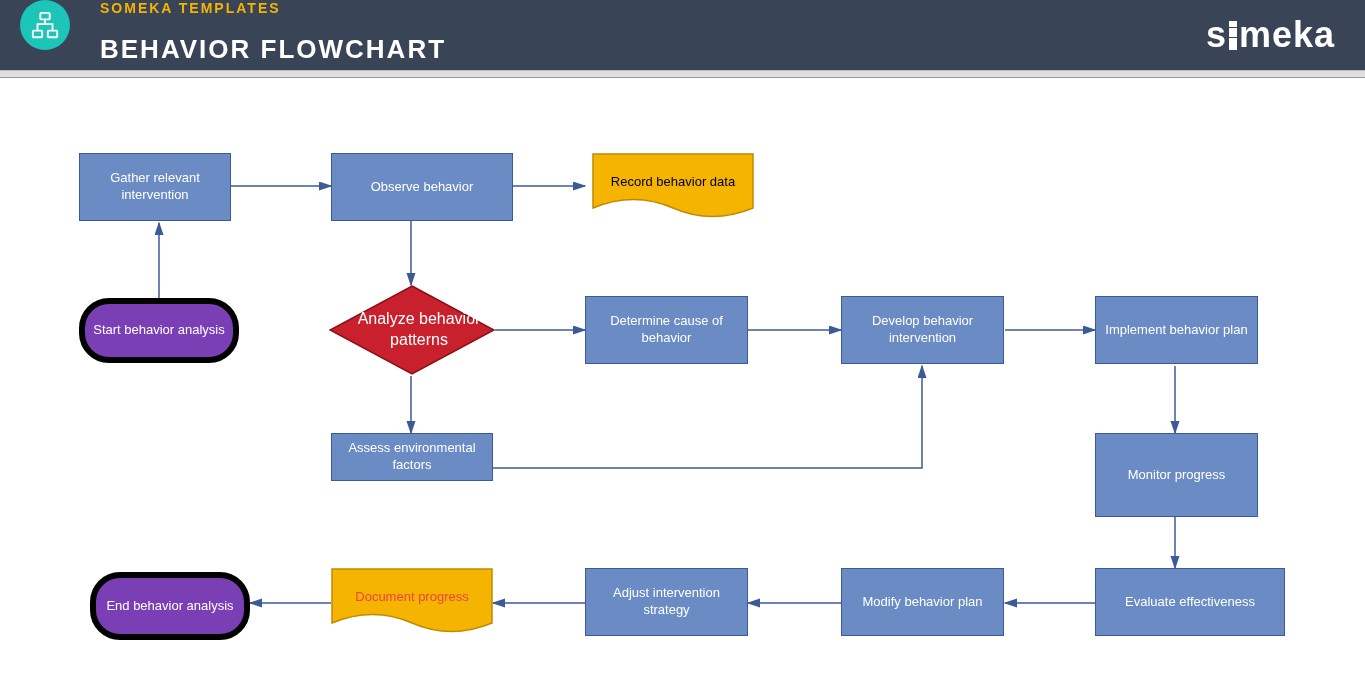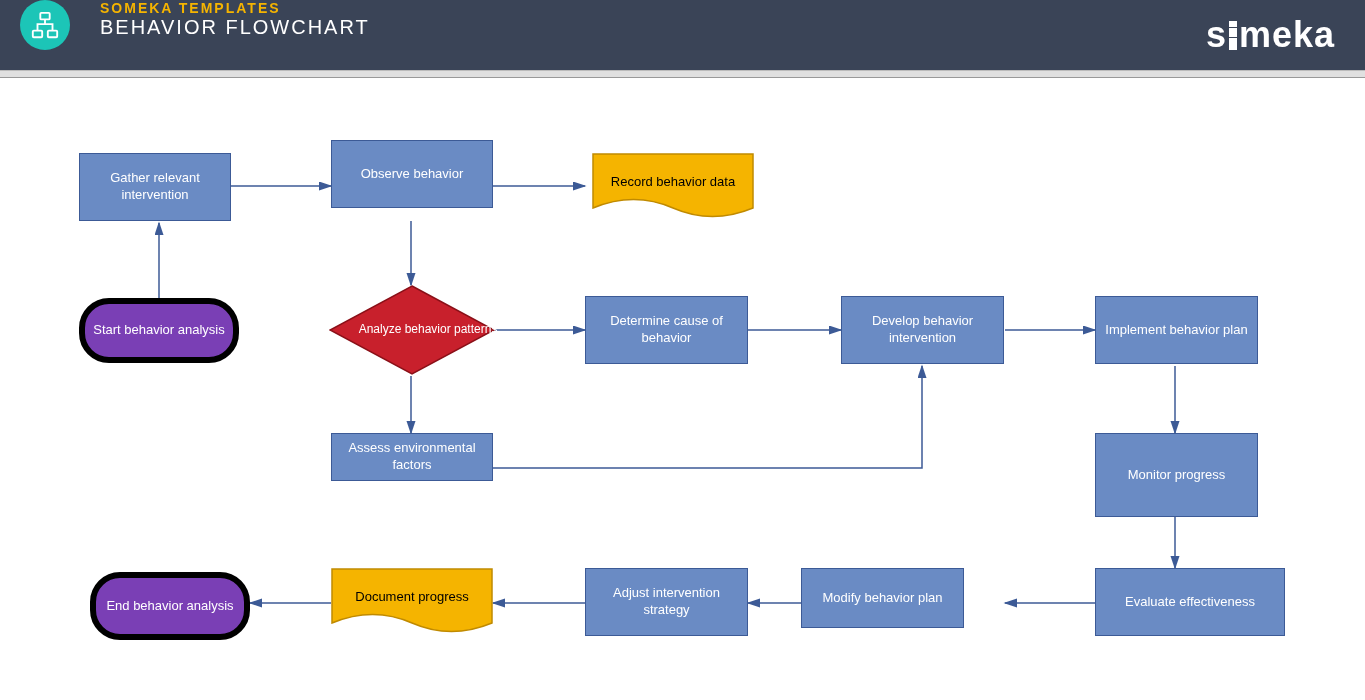--- a/index.html
+++ b/index.html
@@ -1,21 +1,21 @@
 <!DOCTYPE html>
 <html><head>
 <meta charset="utf-8">
 <style>
   html,body{margin:0;padding:0;font-family:"Segoe UI",Arial,sans-serif;background:#fff;}
   .header{background:#3a4457;height:70px;position:relative;display:flex;align-items:flex-start;}
   .logo-badge{width:50px;height:50px;background:#1cc5b7;border-radius:50%;margin-left:20px;display:flex;align-items:center;justify-content:center;}
   .logo-badge svg{width:30px;height:30px;}
   .header-text{margin-left:30px;}
   .header-text .sub{color:#f5b400;font-size:14px;font-weight:600;letter-spacing:2px;}
-  .header-text .main{color:#fff;font-size:20px;font-weight:400;letter-spacing:2px;margin-top:0;}
+  .header-text .main{color:#fff;font-size:26px;font-weight:700;letter-spacing:2px;margin-top:18px;}
   .brand{position:absolute;right:30px;top:50%;transform:translateY(-50%);color:#fff;font-size:36px;font-weight:600;letter-spacing:1px;display:flex;align-items:center;}
   .brand .bars{display:inline-block;width:8px;margin:0 2px;}
   .brand .bars span{display:block;width:8px;background:#fff;margin-top:1px;}
   .separator{height:6px;background:#e0e0e0;border-top:1px solid #bbb;border-bottom:1px solid #999;}
   .canvas{position:relative;width:1365px;height:624px;}
   .node{position:absolute;display:flex;align-items:center;justify-content:center;text-align:center;color:#fff;font-size:13px;line-height:1.3;padding:4px 8px;box-sizing:border-box;}
   .process{background:#6a8bc4;border:1px solid #3c5a96;}
   .terminator{background:#7a3fb5;border:6px solid #000000;border-radius:30px;}
   svg.arrows{position:absolute;left:0;top:0;width:1365px;height:624px;pointer-events:none;}
 </style>
@@ -71,46 +71,46 @@
       <line x1="1175" y1="423" x2="1175" y2="490"></line>
       <line x1="1095" y1="525" x2="1005" y2="525"></line>
       <line x1="841" y1="525" x2="748" y2="525"></line>
       <line x1="585" y1="525" x2="493" y2="525"></line>
       <line x1="331" y1="525" x2="250" y2="525"></line>
     </g>
   </svg>
 
   <div class="node terminator" style="left:79px;top:220px;width:160px;height:65px">Start behavior analysis</div>
   <div class="node process" style="left:79px;top:75px;width:152px;height:68px">Gather relevant intervention</div>
-  <div class="node process" style="left:331px;top:62px;width:162px;height:68px">Observe behavior</div>
+  <div class="node process" style="left:331px;top:75px;width:182px;height:68px">Observe behavior</div>
 
   <div style="position:absolute;left:585px;top:75px;width:176px;height:68px">
     <svg viewBox="0 0 162 68" style="position:absolute;left:0;top:0;width:100%;height:100%">
       <path d="M1 1 H161 V55 Q120 72 81 55 Q42 38 1 55 Z" fill="#f5b400" stroke="#c08a00" stroke-width="1.5"></path>
     </svg>
     <div class="node" style="left:0;top:0;width:100%;height:58px;color:#000">Record behavior data</div>
   </div>
 
   <div style="position:absolute;left:329px;top:207px;width:166px;height:90px">
     <svg viewBox="0 0 166 90" style="position:absolute;left:0;top:0;width:100%;height:100%">
       <polygon points="83,1 165,45 83,89 1,45" fill="#c8202c" stroke="#8a1018" stroke-width="1.5"></polygon>
     </svg>
-    <div class="node" style="left:16px;top:0;width:100%;height:100%;font-size:12px">Analyze behavior patterns</div>
+    <div class="node" style="left:7px;top:0;width:100%;height:100%;font-size:16px">Analyze behavior patterns</div>
   </div>
 
   <div class="node process" style="left:841px;top:218px;width:163px;height:68px">Develop behavior intervention</div>
   <div class="node process" style="left:585px;top:218px;width:163px;height:68px">Determine cause of behavior</div>
   <div class="node process" style="left:1095px;top:218px;width:163px;height:68px">Implement behavior plan</div>
   <div class="node process" style="left:331px;top:355px;width:162px;height:48px">Assess environmental factors</div>
   <div class="node process" style="left:1095px;top:355px;width:163px;height:84px">Monitor progress</div>
   <div class="node process" style="left:1095px;top:490px;width:190px;height:68px">Evaluate effectiveness</div>
-  <div class="node process" style="left:801px;top:490px;width:163px;height:60px">Modify behavior plan</div>
+  <div class="node process" style="left:841px;top:490px;width:163px;height:68px">Modify behavior plan</div>
   <div class="node process" style="left:585px;top:490px;width:163px;height:68px">Adjust intervention strategy</div>
 
   <div style="position:absolute;left:331px;top:490px;width:162px;height:68px">
     <svg viewBox="0 0 162 68" style="position:absolute;left:0;top:0;width:100%;height:100%">
       <path d="M1 1 H161 V55 Q120 72 81 55 Q42 38 1 55 Z" fill="#f5b400" stroke="#c08a00" stroke-width="1.5"></path>
     </svg>
-    <div class="node" style="left:0;top:0;width:100%;height:58px;color:#000000">Document progress</div>
+    <div class="node" style="left:0;top:0;width:100%;height:58px;color:#ef4444">Document progress</div>
   </div>
 
   <div class="node terminator" style="left:90px;top:494px;width:160px;height:68px">End behavior analysis</div>
 </div>
 
 </body></html>

